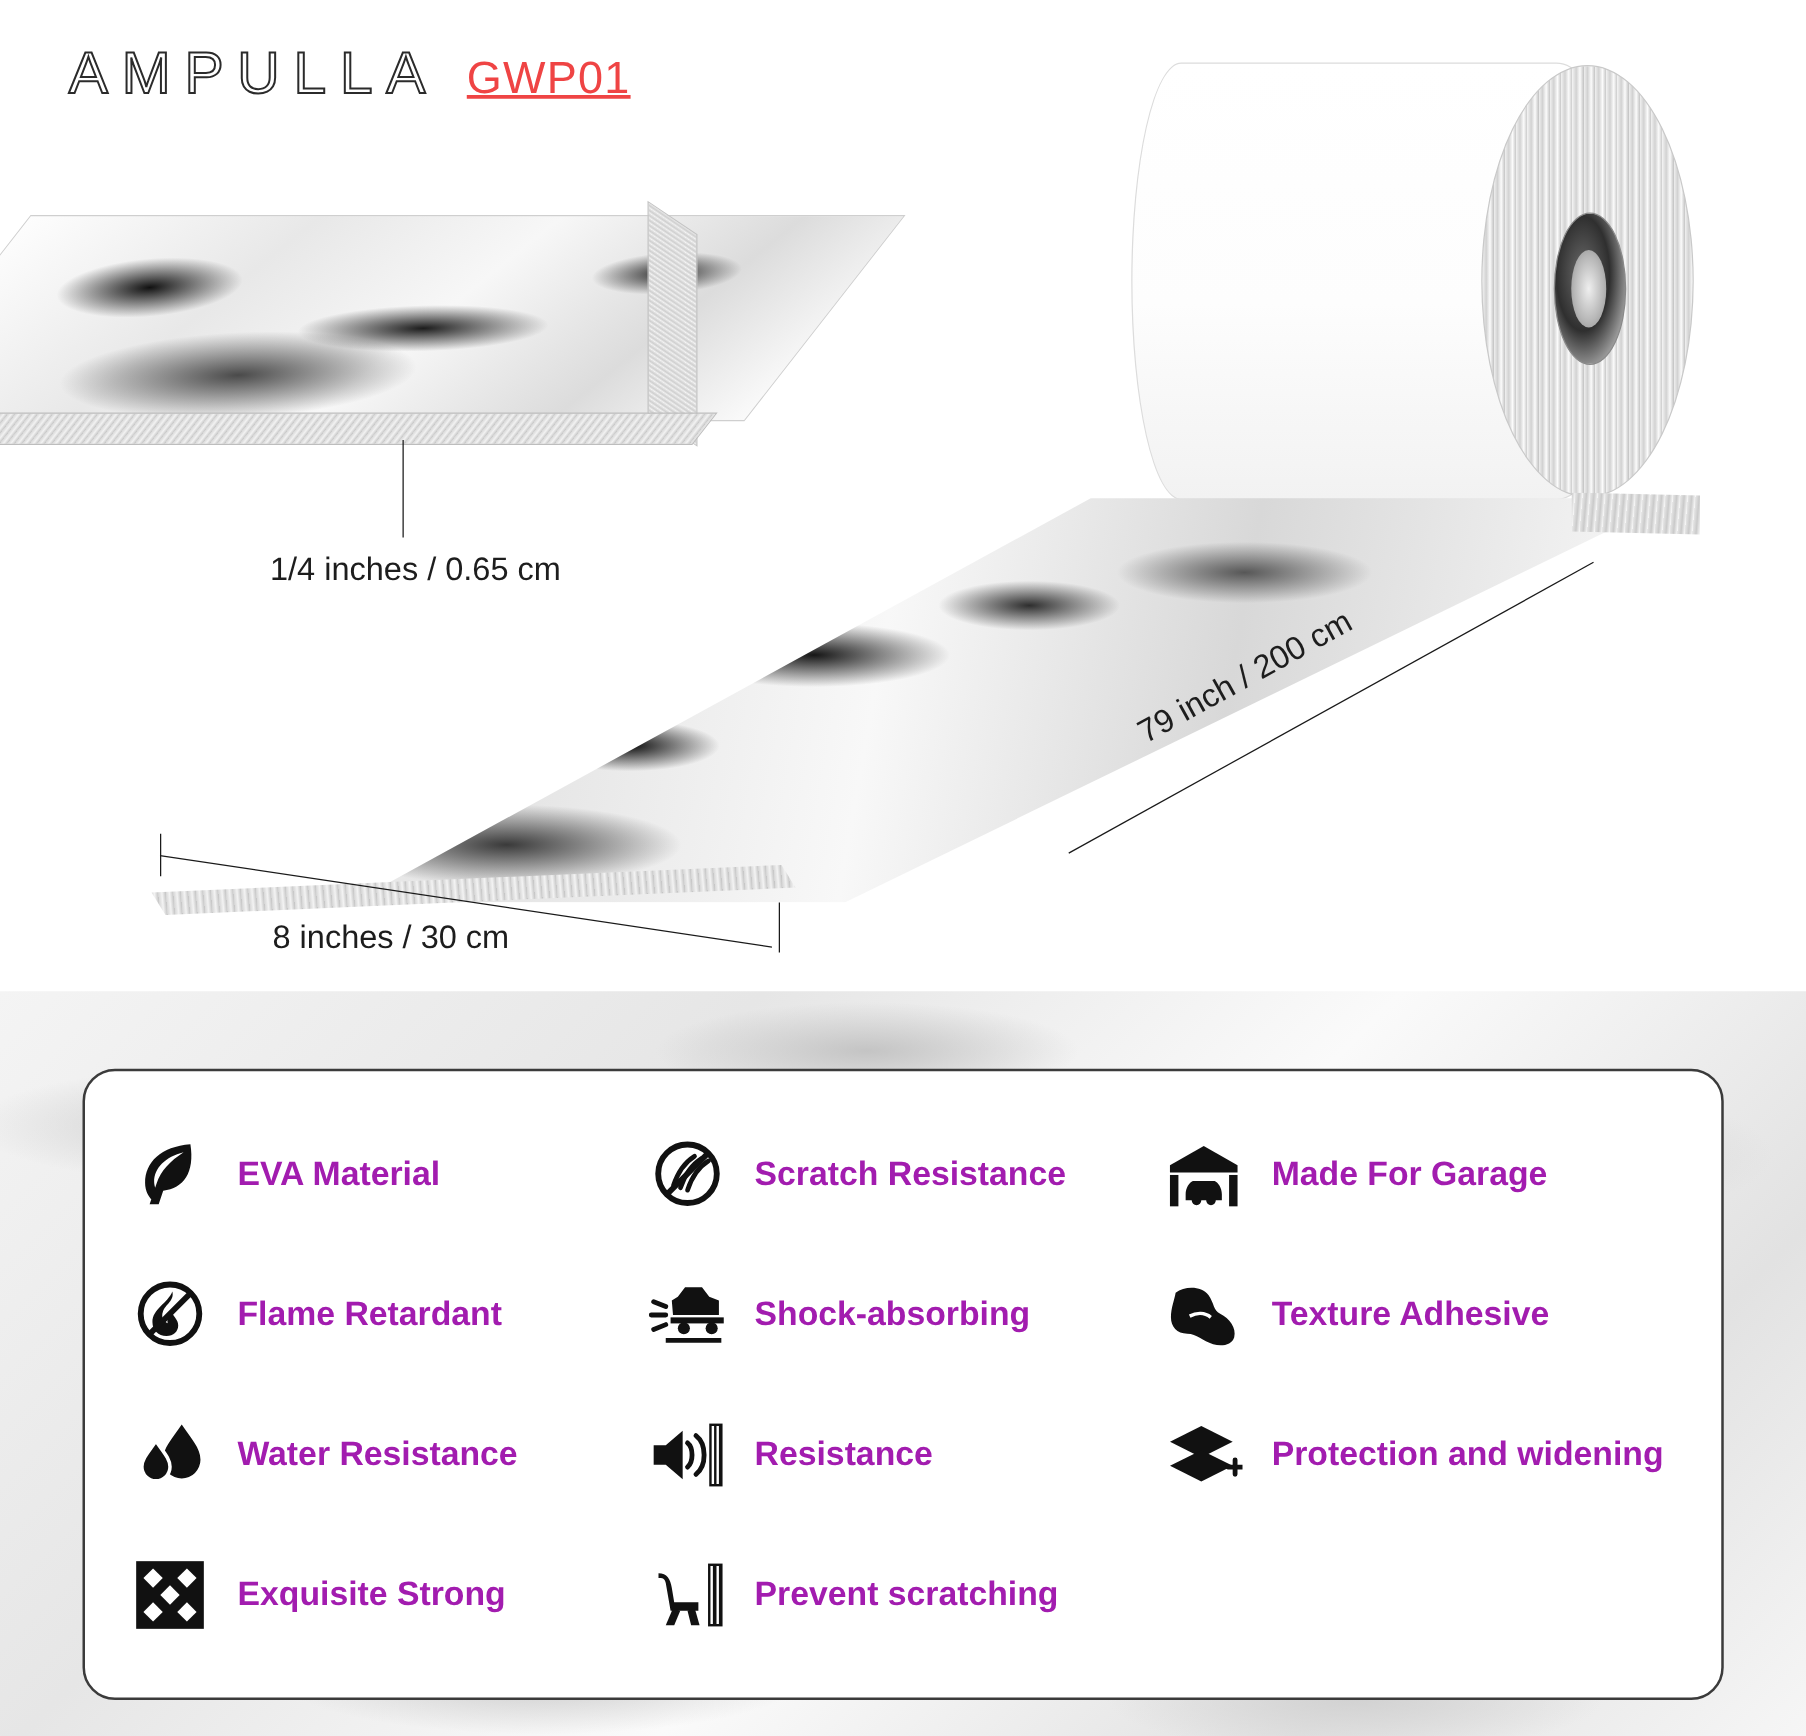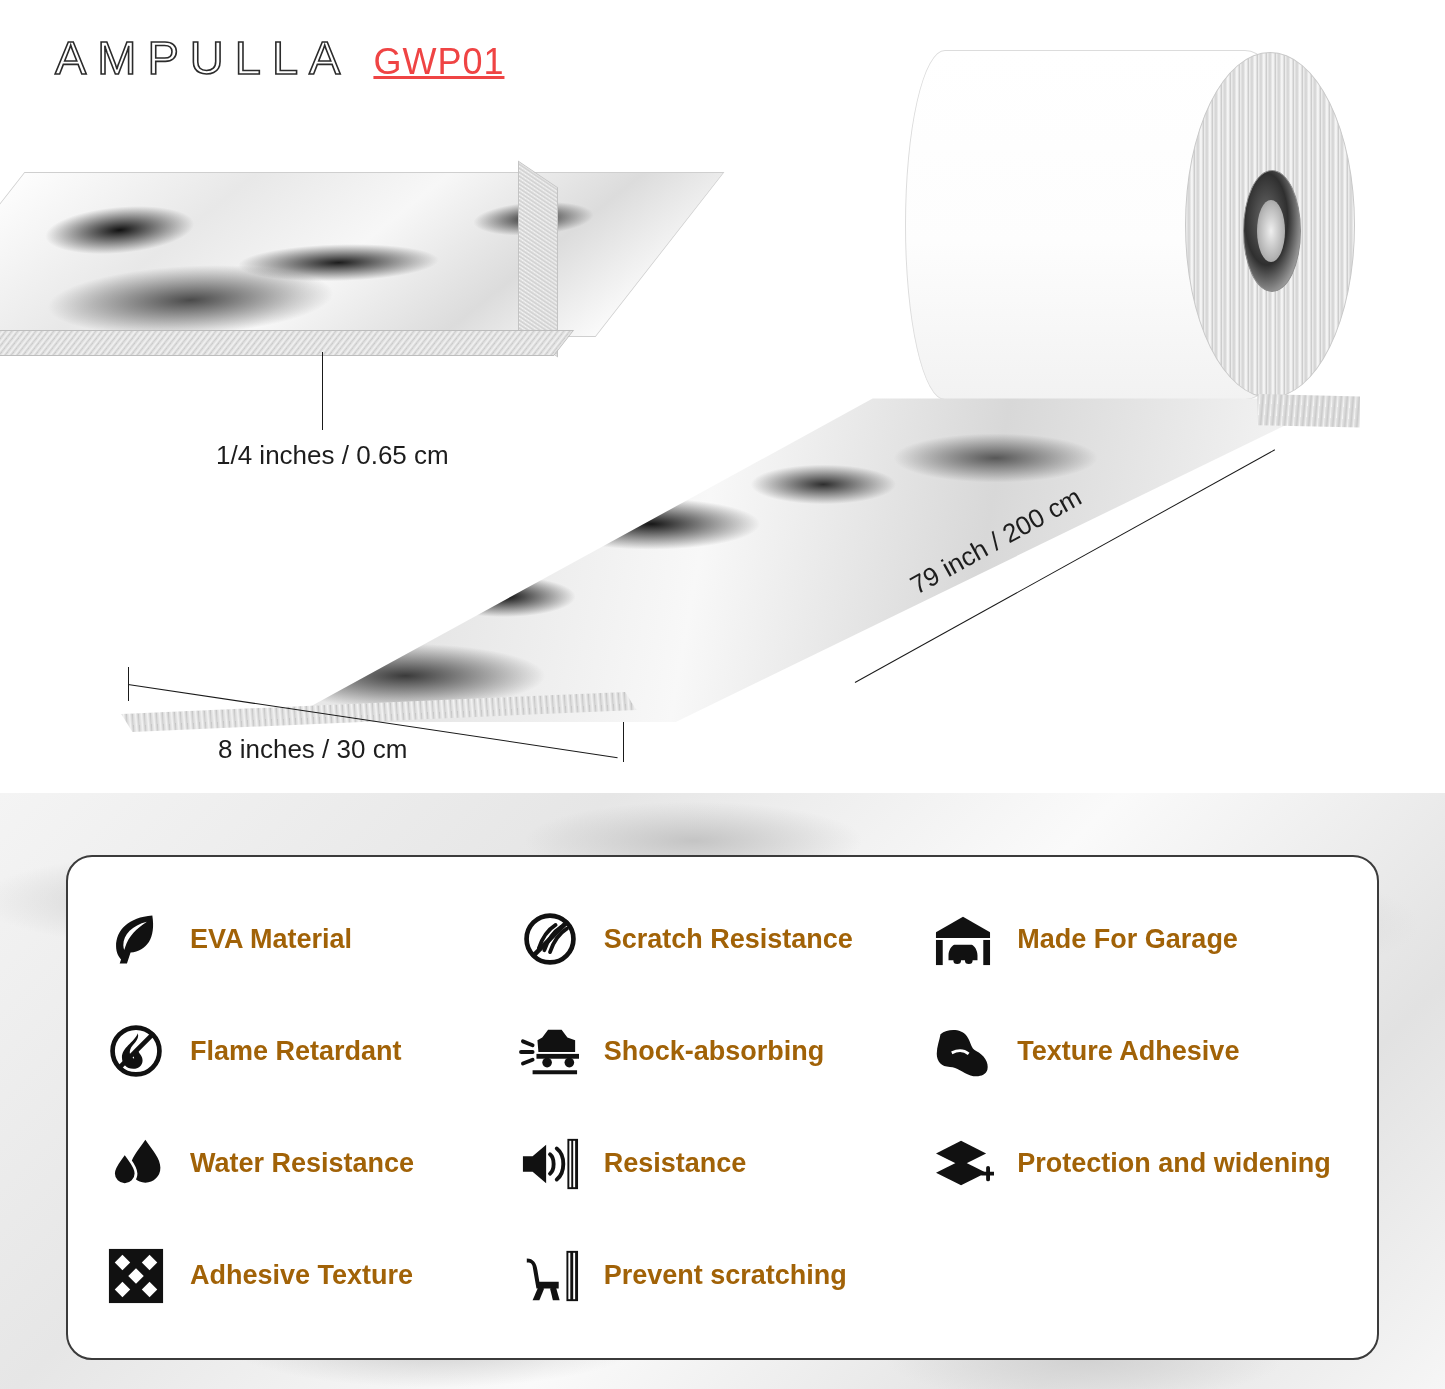--- a/index.html
+++ b/index.html
@@ -306,21 +306,21 @@
     min-width: 68px;
     height: 68px;
     display: flex;
     align-items: center;
     justify-content: center;
   }
   .feature-icon svg { display: block; }
   .feature-label {
     font-size: 27px;
     font-weight: bold;
-    color: #a16207;
+    color: #a21caf;
     line-height: 1.22;
   }
 </style>
 </head>
 <body>
 
 <div class="top-section">
 
   <div class="brand-row">
     <span class="brand-name">AMPULLA</span>
@@ -470,21 +470,21 @@
         <span class="feature-icon">
           <svg width="58" height="58" viewBox="0 0 60 60">
             <rect x="2" y="2" width="56" height="56" fill="#111"></rect>
             <path d="M16 8l8 8-8 8-8-8z" fill="#fff"></path>
             <path d="M44 8l8 8-8 8-8-8z" fill="#fff"></path>
             <path d="M30 22l8 8-8 8-8-8z" fill="#fff"></path>
             <path d="M16 36l8 8-8 8-8-8z" fill="#fff"></path>
             <path d="M44 36l8 8-8 8-8-8z" fill="#fff"></path>
           </svg>
         </span>
-        <span class="feature-label">Adhesive Texture</span>
+        <span class="feature-label">Exquisite Strong</span>
       </div>
 
       <div class="feature-item">
         <span class="feature-icon">
           <svg width="62" height="58" viewBox="0 0 64 60">
             <path d="M8 12c7 0 10 5 11 12l2 12h20v7H18L14 20c-1-4-3-4-6-4z" fill="#111"></path>
             <path d="M20 41l-6 14h7l5-12z" fill="#111"></path>
             <path d="M38 41l4 14h-7l-3-12z" fill="#111"></path>
             <rect x="49" y="4" width="12" height="52" fill="#111"></rect>
             <rect x="51" y="6" width="2" height="48" fill="#fff"></rect>

